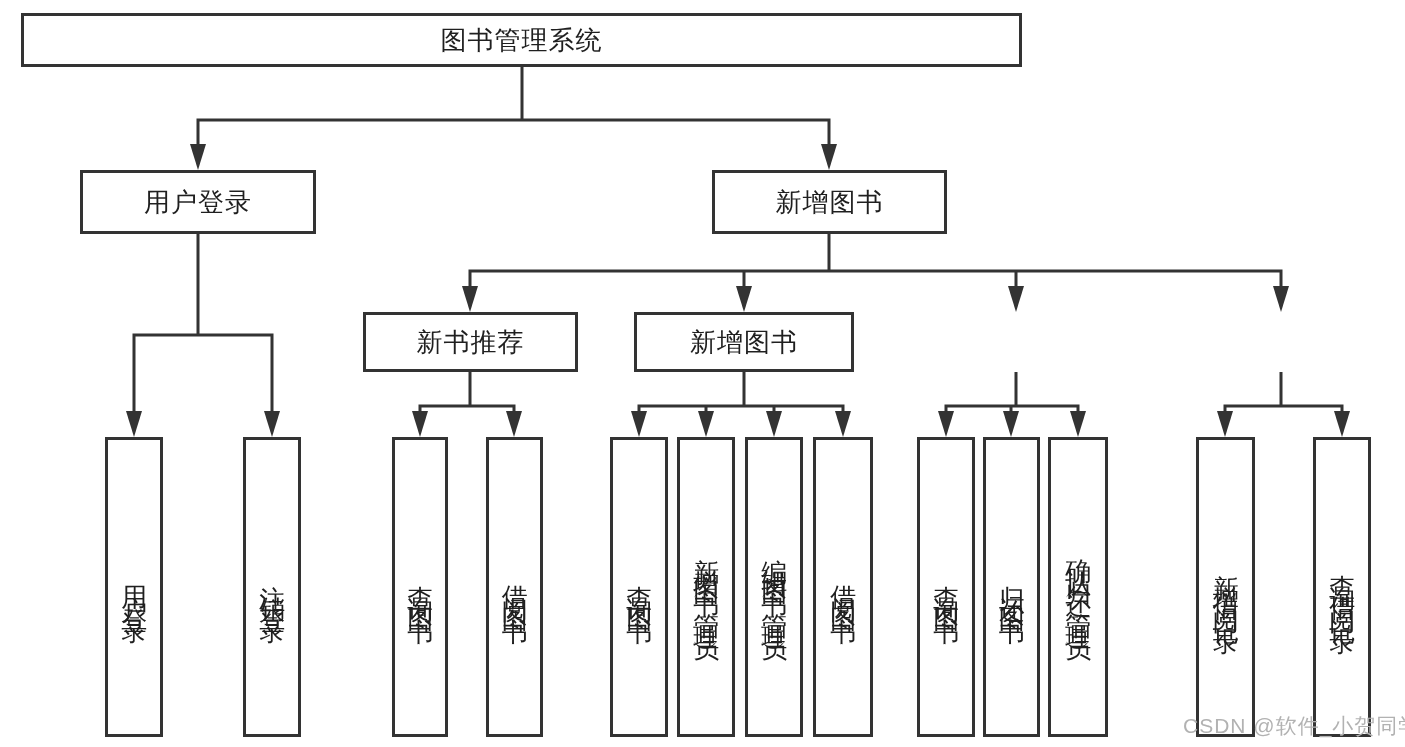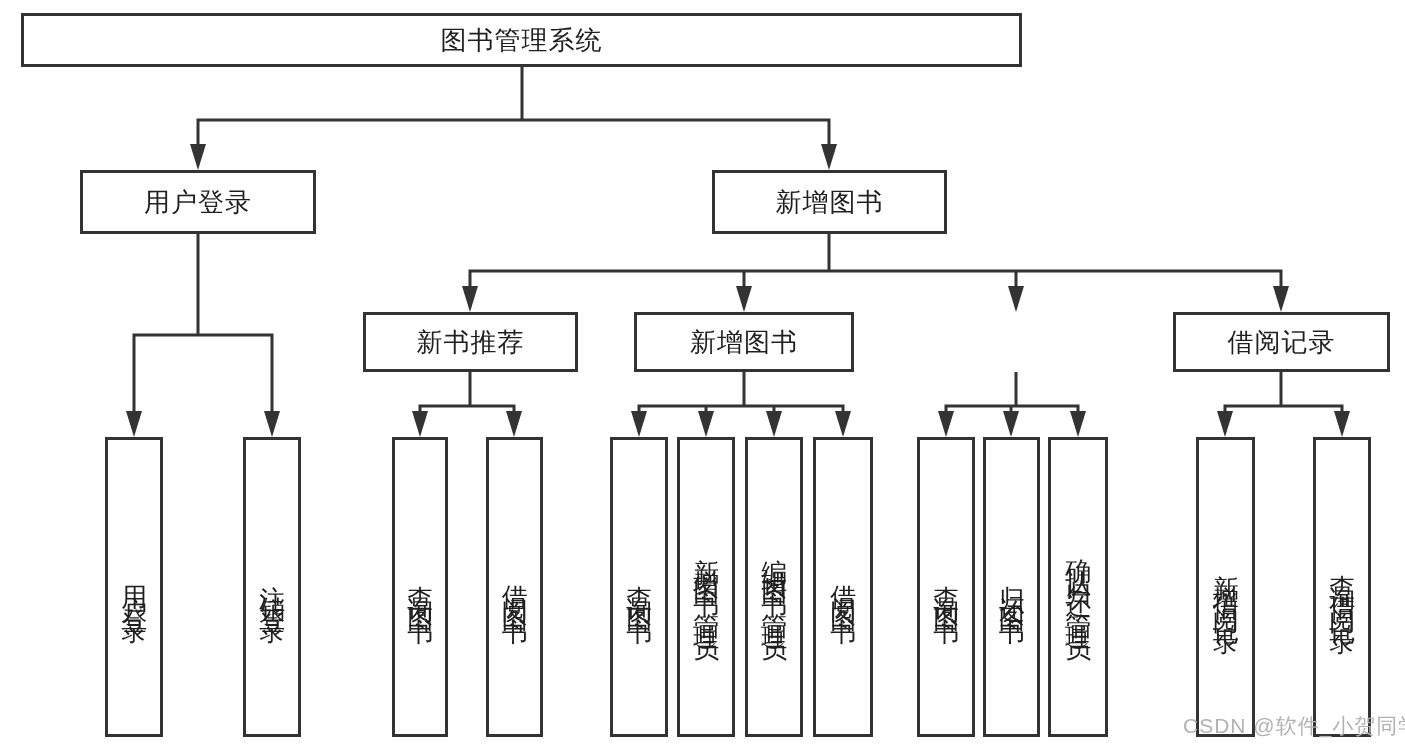--- a/index.html
+++ b/index.html
@@ -96,23 +96,20 @@
   <div class="node" style="left:712px; top:170px; width:235px; height:64px;">
     <span>新增图书</span>
   </div>
 
   <div class="node" style="left:363px; top:312px; width:215px; height:60px;">
     <span>新书推荐</span>
   </div>
   <div class="node" style="left:634px; top:312px; width:220px; height:60px;">
     <span>新增图书</span>
   </div>
-  <div class="node" style="left:1173px; top:312px; width:217px; height:60px;">
-    <span>借阅记录</span>
-  </div>
 
   <div class="node leaf" style="left:105px; top:437px; width:58px; height:300px;">
     <span>用户登录</span>
   </div>
   <div class="node leaf" style="left:243px; top:437px; width:58px; height:300px;">
     <span>注销登录</span>
   </div>
 
   <div class="node leaf" style="left:392px; top:437px; width:56px; height:300px;">
     <span>查询图书</span>

